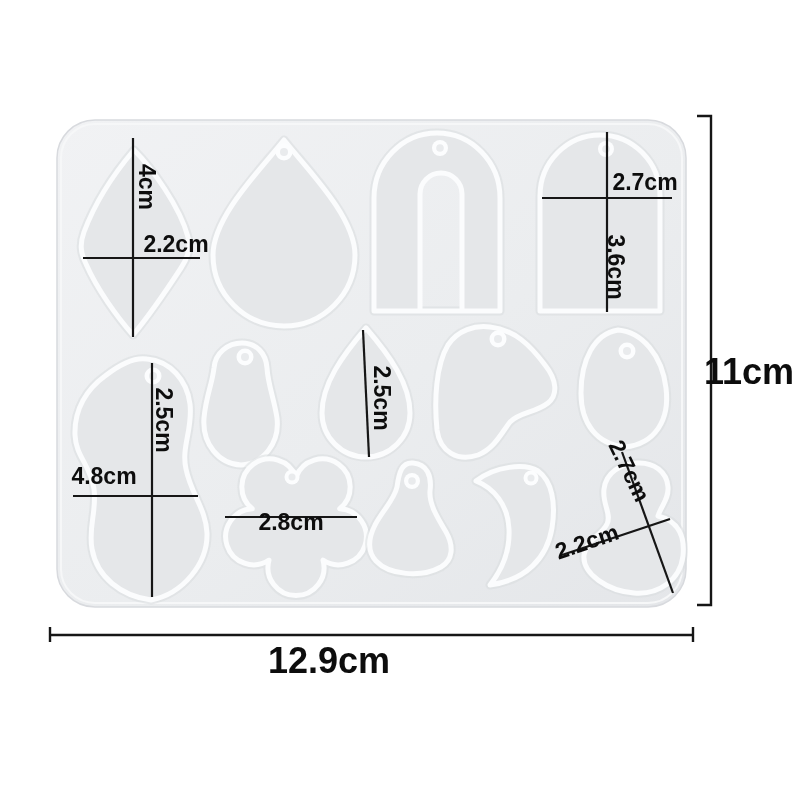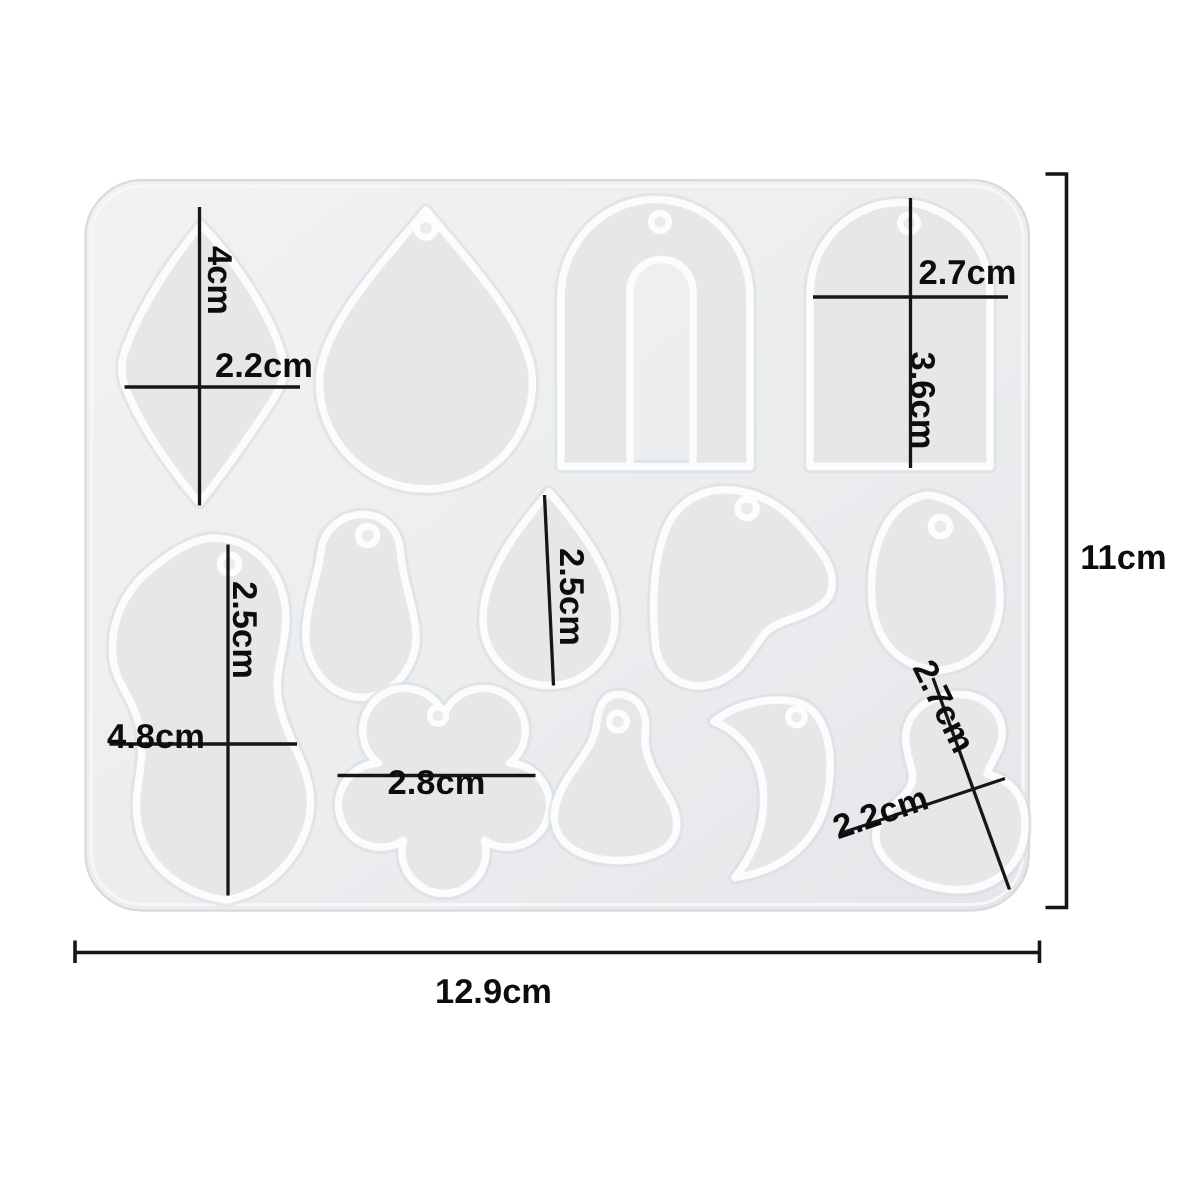--- a/index.html
+++ b/index.html
@@ -7,21 +7,21 @@
          font-family:"Liberation Sans",sans-serif;}
   .stage svg{position:absolute;left:0;top:0;}
   .cavity{fill:#e5e7e9;stroke:#fbfcfd;stroke-width:5;stroke-linejoin:round;}
   .cavity-halo{fill:none;stroke:#d9dcdf;stroke-width:9;stroke-linejoin:round;opacity:.55;}
   .hole-outer{fill:#fcfdfe;}
   .hole-inner{fill:#e9ebed;}
   .dimline{stroke:#161616;stroke-width:2.2;fill:none;}
   .bracket{stroke:#161616;stroke-width:2.4;fill:none;}
   .dim{position:absolute;font-weight:bold;color:#0d0d0d;font-size:23px;line-height:1;
        white-space:nowrap;transform:translate(-50%,-50%);letter-spacing:0px;}
-  .dim.big{font-size:23px;}
+  .dim.big{font-size:36px;}
   .r90{transform:translate(-50%,-50%) rotate(90deg);}
 </style>
 </head>
 <body>
 
 <div class="stage">
 
   <svg width="800" height="800" viewBox="0 0 800 800">
     <defs>
       <linearGradient id="moldGrad" x1="0" y1="0" x2="1" y2="1">
@@ -136,21 +136,21 @@
 
   <div class="dim r90" style="left:146px;top:187px;">4cm</div>
   <div class="dim" style="left:176px;top:244px;">2.2cm</div>
 
   <div class="dim" style="left:645px;top:182px;">2.7cm</div>
   <div class="dim r90" style="left:615px;top:267px;">3.6cm</div>
 
   <div class="dim r90" style="left:381px;top:398px;">2.5cm</div>
 
   <div class="dim r90" style="left:163px;top:420px;">2.5cm</div>
-  <div class="dim" style="left:104px;top:491px;">4.8cm</div>
+  <div class="dim" style="left:104px;top:476px;">4.8cm</div>
 
   <div class="dim" style="left:291px;top:522px;">2.8cm</div>
 
   <div class="dim" style="left:587px;top:542px;transform:translate(-50%,-50%) rotate(-19deg);">2.2cm</div>
   <div class="dim" style="left:629px;top:471px;transform:translate(-50%,-50%) rotate(64deg);">2.7cm</div>
 
   <div class="dim big" style="left:749px;top:372px;">11cm</div>
   <div class="dim big" style="left:329px;top:661px;text-align:right;">12.9cm</div>
 
 </div>

